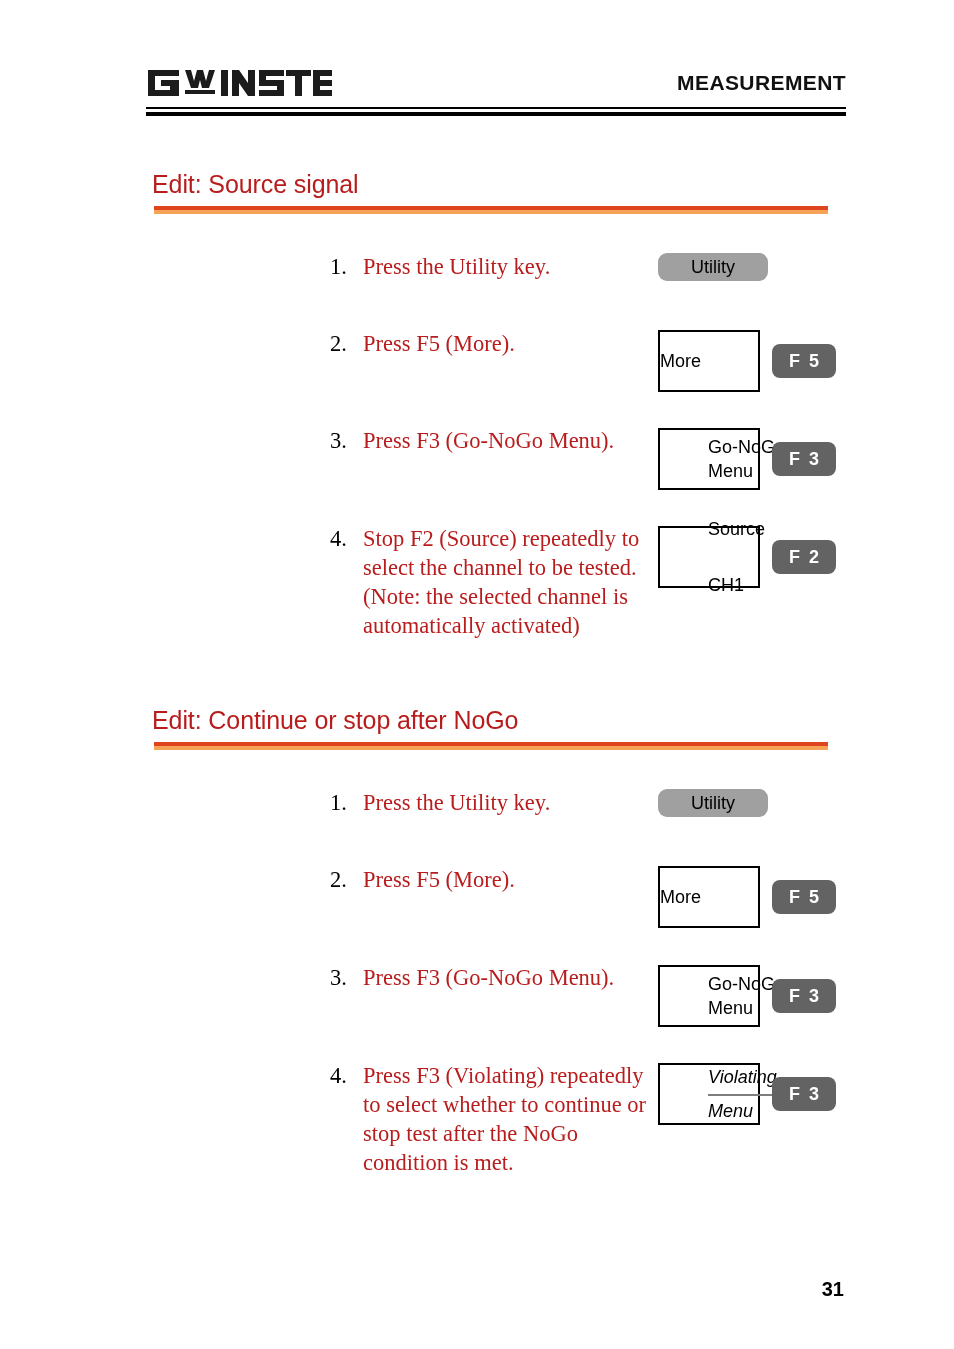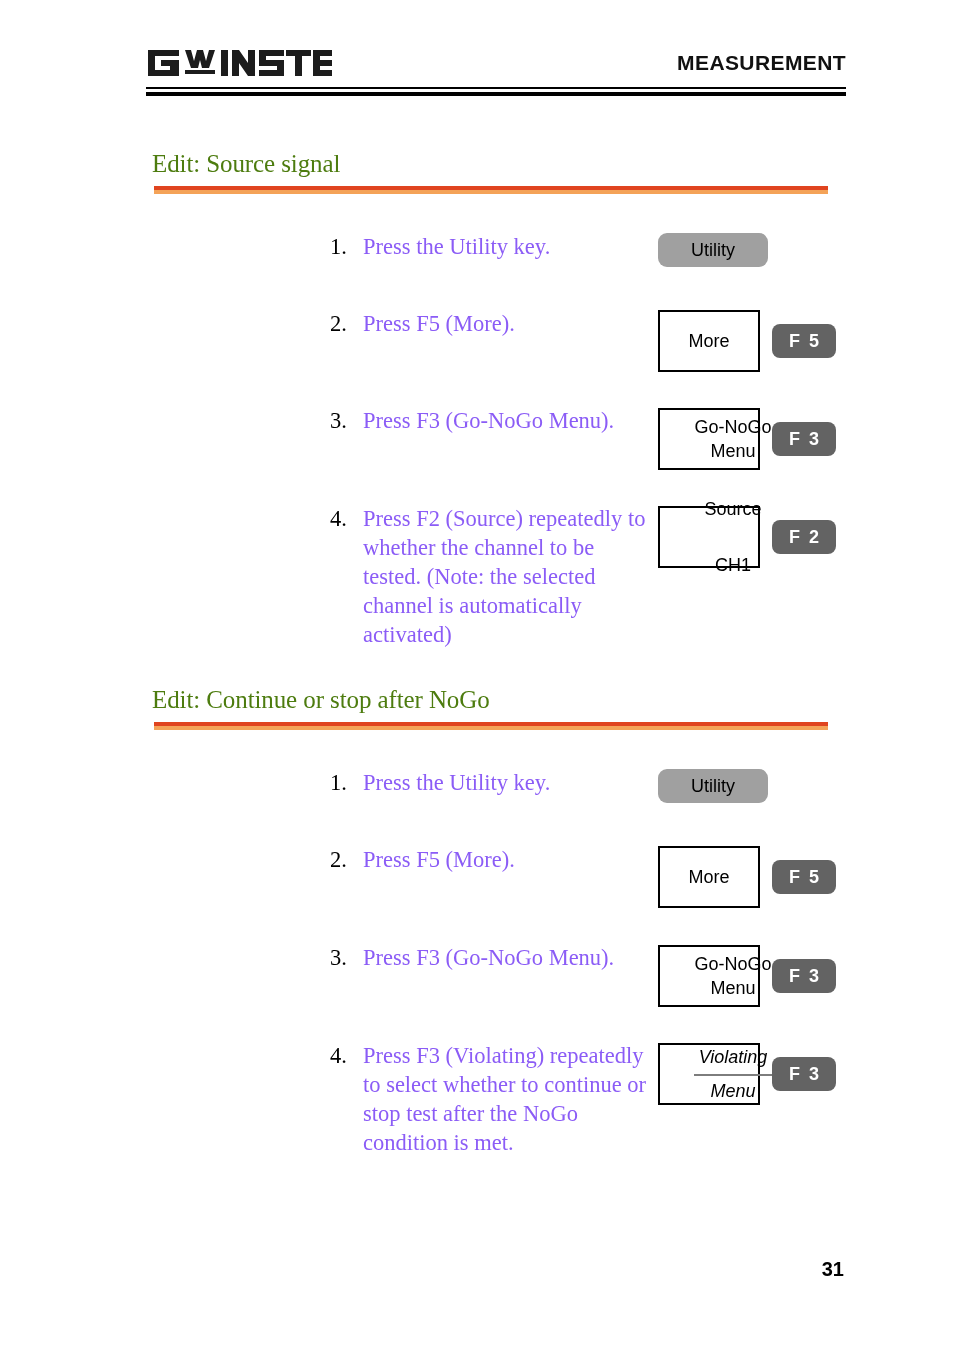--- a/index.html
+++ b/index.html
@@ -12,20 +12,21 @@
     height: 1349px;
     font-family: "Liberation Serif", "DejaVu Serif", serif;
     color: #000000;
     position: relative;
     overflow: hidden;
   }
 
   .page {
     position: absolute;
     inset: 0;
+    margin-top: 20px;
   }
 
   
   .page-header {
     position: absolute;
     left: 146px;
     top: 44px;
     width: 700px;
     height: 56px;
   }
@@ -71,24 +72,24 @@
   
   .section {
     position: absolute;
     left: 0;
     width: 954px;
   }
   .section-title {
     position: absolute;
     left: 152px;
     top: 0;
-    font-family: Liberation Serif, serif;
+    font-family: Liberation Sans, sans-serif;
     font-weight: normal;
     font-size: 25px;
-    color: #4d7c0f;
+    color: #b91c1c;
     letter-spacing: -0.1px;
     white-space: nowrap;
   }
   .section-rule {
     position: absolute;
     left: 154px;
     top: 36px;
     width: 674px;
     height: 4px;
     background: #e0441f;
@@ -118,21 +119,21 @@
     line-height: 29px;
     color: #000000;
   }
   .step-text {
     position: absolute;
     left: 363px;
     top: 0;
     width: 290px;
     font-size: 22.5px;
     line-height: 29px;
-    color: #8b5cf6;
+    color: #b91c1c;
   }
 
   
   .keys {
     position: absolute;
     left: 658px;
     top: 0;
     width: 230px;
     height: 0;
   }
@@ -143,21 +144,21 @@
     top: 0;
     box-sizing: border-box;
     width: 102px;
     border: 2px solid #000000;
     background: #ffffff;
     font-family: "Liberation Sans", "DejaVu Sans", sans-serif;
     font-size: 18px;
     color: #000000;
     display: flex;
     flex-direction: column;
-    align-items: center;
+    align-items: flex-start;
     justify-content: center;
   }
   .soft-key .line {
     display: block;
     line-height: 24px;
     white-space: nowrap;
   }
   .soft-key.two-line { height: 62px; padding-left: 48px; }
   .soft-key.one-line { height: 62px; }
   .soft-key.split .line-top {
@@ -168,21 +169,21 @@
     height: 2px;
     background: #7d7d7d;
     margin: 2px 0 3px 0;
   }
 
   .util-key {
     position: absolute;
     left: 0;
     top: 0;
     width: 110px;
-    height: 34px;
+    height: 28px;
     border-radius: 9px;
     background: #a0a0a0;
     font-family: "Liberation Sans", "DejaVu Sans", sans-serif;
     font-size: 18px;
     color: #000000;
     display: flex;
     align-items: center;
     justify-content: center;
   }
 
@@ -288,21 +289,21 @@
       </div>
       <div class="f-key" style="top:16px;">
         <span class="f-letter">F</span>
         <span class="f-digit">3</span>
       </div>
     </div>
   </div>
 
   <div class="step" style="top:504px;">
     <div class="step-num">4.</div>
-    <div class="step-text">Press F2 (Source) repeatedly to whether the channel to be tested. (Note: the selected channel is automatically activated)</div>
+    <div class="step-text">Stop F2 (Source) repeatedly to select the channel to be tested. (Note: the selected channel is automatically activated)</div>
     <div class="keys">
       <div class="soft-key two-line split" style="top:2px;gap:12px;">
         <span class="line line-top">Source</span>
         <span class="divider"></span>
         <span class="line">CH1</span>
       </div>
       <div class="f-key" style="top:16px;">
         <span class="f-letter">F</span>
         <span class="f-digit">2</span>
       </div>

